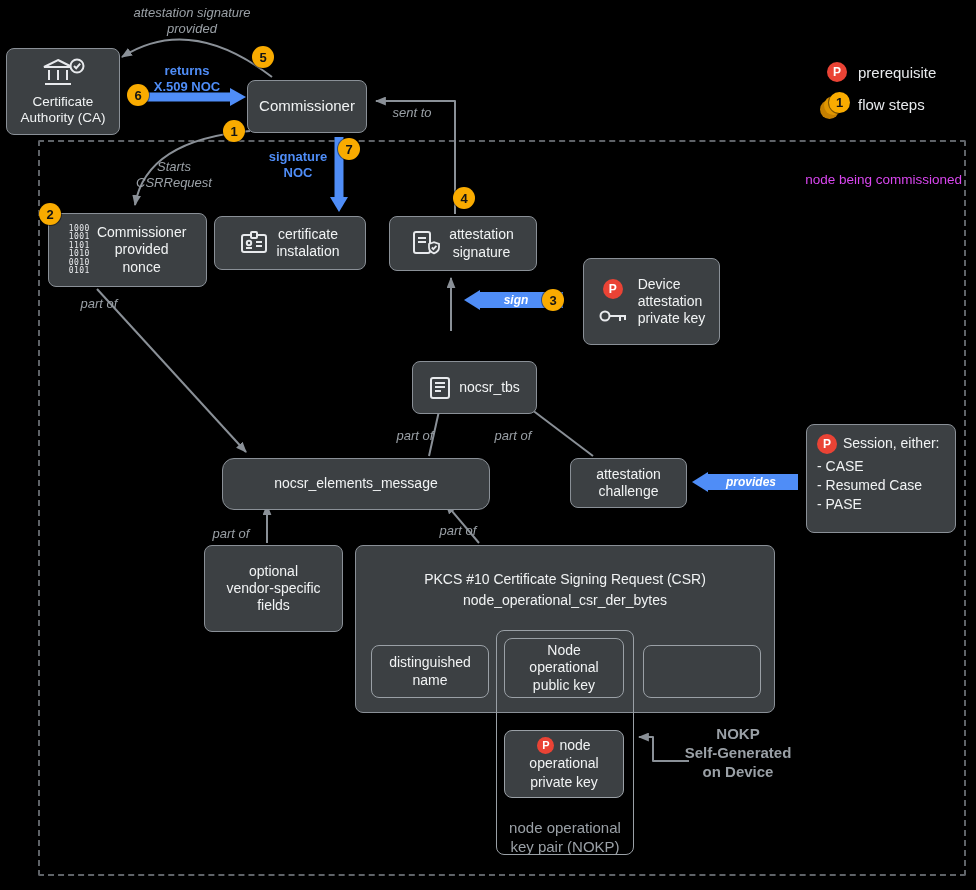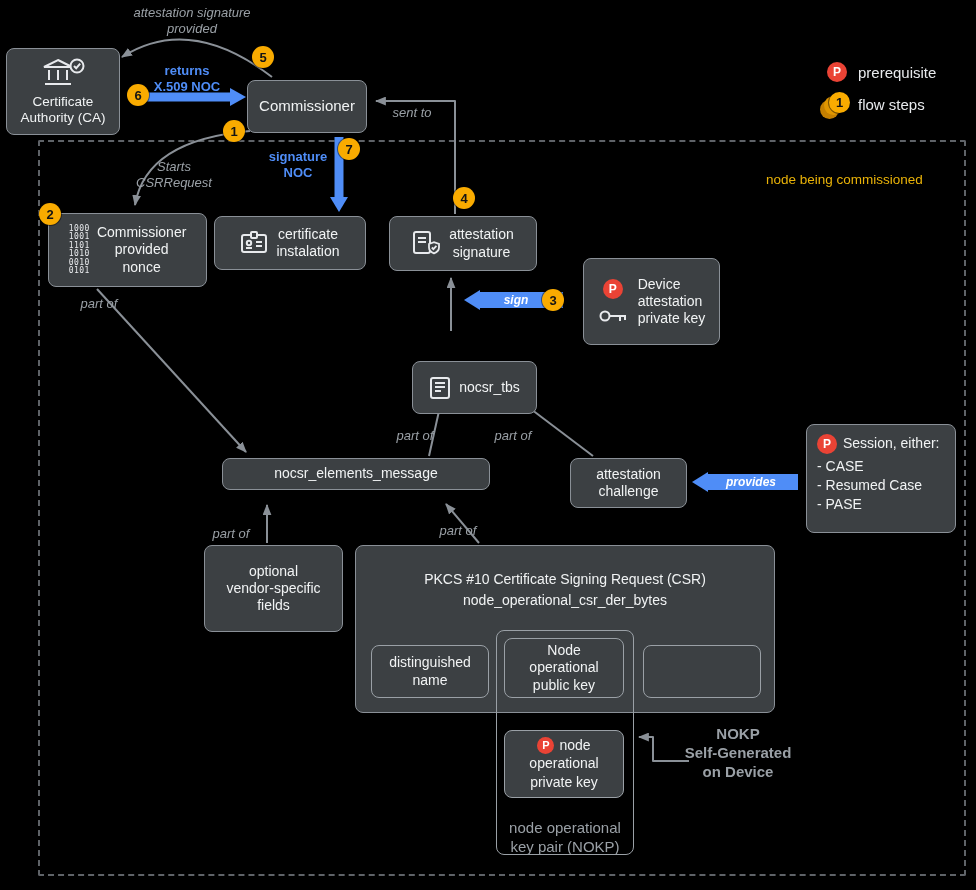--- a/index.html
+++ b/index.html
@@ -33,21 +33,21 @@
   .binary span { display:block; }
   .region { position:absolute; border:2px dashed #5f6368; border-radius:2px; }
   .graynote { position:absolute; color:#9aa0a6; font-size:15px; font-weight:600; text-align:center; line-height:1.25; }
 </style>
 </head>
 <body>
 
 <div class="canvas">
 
   <div class="region" style="left:38px;top:140px;width:928px;height:736px;"></div>
-  <div class="abs" style="left:766px;top:172px;width:196px;text-align:left;color:#eab308;font-size:13.5px;">node being commissioned</div>
+  <div class="abs" style="left:766px;top:172px;width:196px;text-align:right;color:#d946ef;font-size:13.5px;">node being commissioned</div>
 
   <svg class="svglayer" viewBox="0 0 976 890">
     <defs>
       <marker id="ah" viewBox="0 0 10 8" markerWidth="11" markerHeight="9" markerUnits="userSpaceOnUse" refX="9" refY="4" orient="auto">
         <path d="M0,0 L10,4 L0,8 Z" fill="#8a9097"></path>
       </marker>
     </defs>
     <g stroke="#8a9097" stroke-width="2" fill="none" stroke-linejoin="round">
       <path d="M 272,77 Q 190,14 122,57" marker-end="url(#ah)"></path>
       <path d="M 250,131 Q 146,140 135,205" marker-end="url(#ah)"></path>
@@ -194,21 +194,21 @@
   <div class="box" style="left:412px;top:333px;width:125px;height:53px;margin-top:28px;">
     <svg width="22" height="24" viewBox="0 0 22 24" fill="none" stroke="#e8eaed" stroke-width="2">
       <rect x="2" y="2" width="18" height="20" rx="2"></rect>
       <line x1="6" y1="7" x2="16" y2="7"></line>
       <line x1="6" y1="11" x2="16" y2="11"></line>
       <line x1="6" y1="15" x2="12" y2="15"></line>
     </svg>
     <span>nocsr_tbs</span>
   </div>
 
-  <div class="box" style="left:222px;top:458px;width:268px;height:32px;">
+  <div class="box" style="left:222px;top:458px;width:268px;height:52px;border-radius:12px;">
     <span>nocsr_elements_message</span>
   </div>
 
   <div class="box" style="left:570px;top:458px;width:117px;height:50px;">
     <div>
       <span class="bl">attestation</span>
       <span class="bl">challenge</span>
     </div>
   </div>
 

